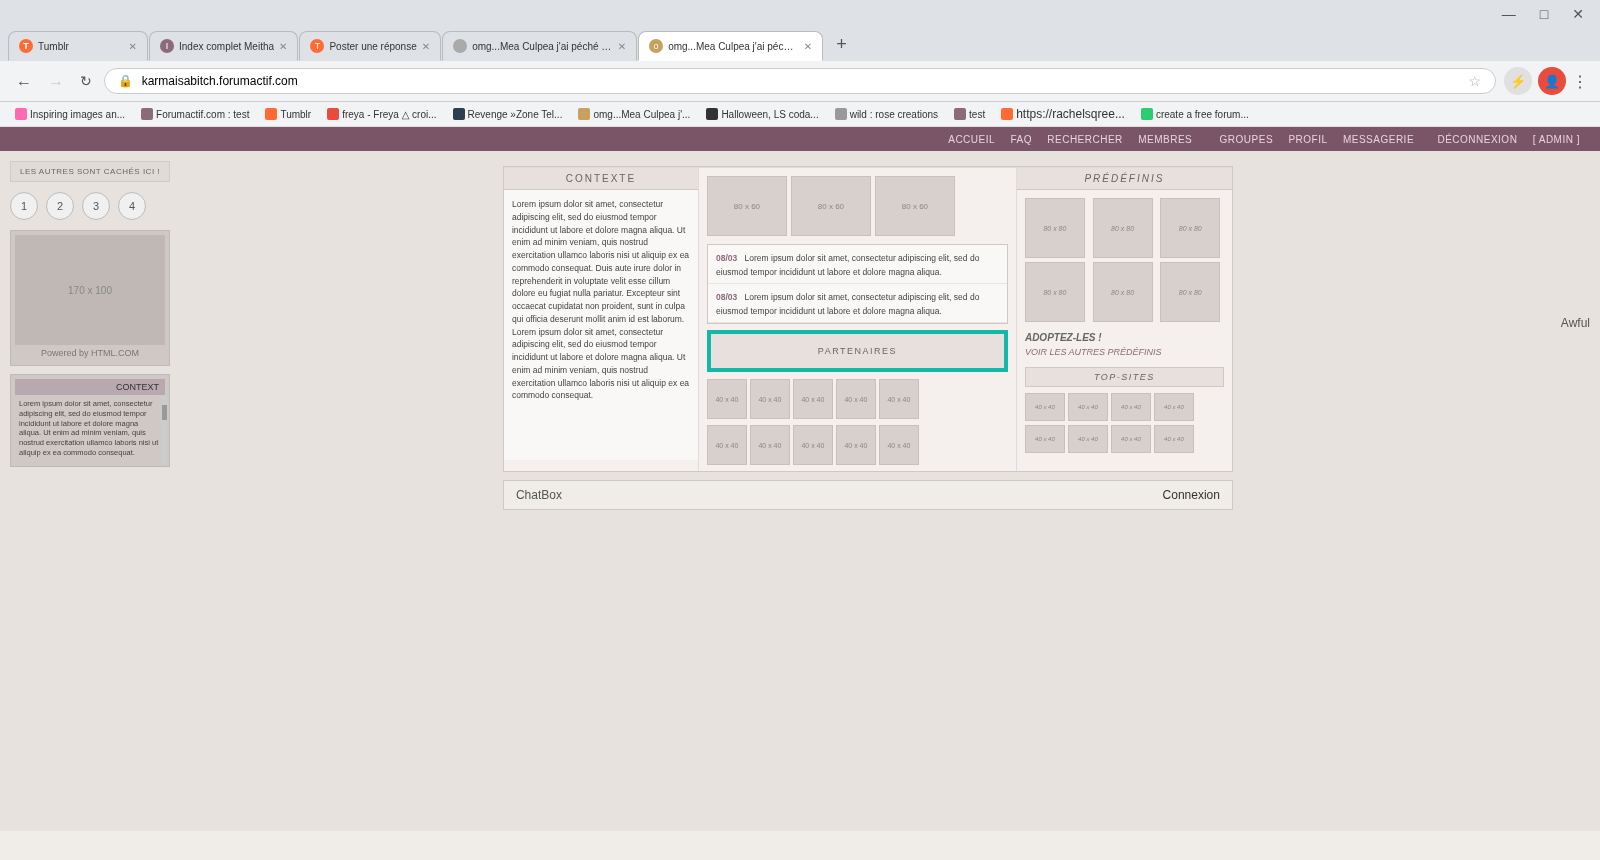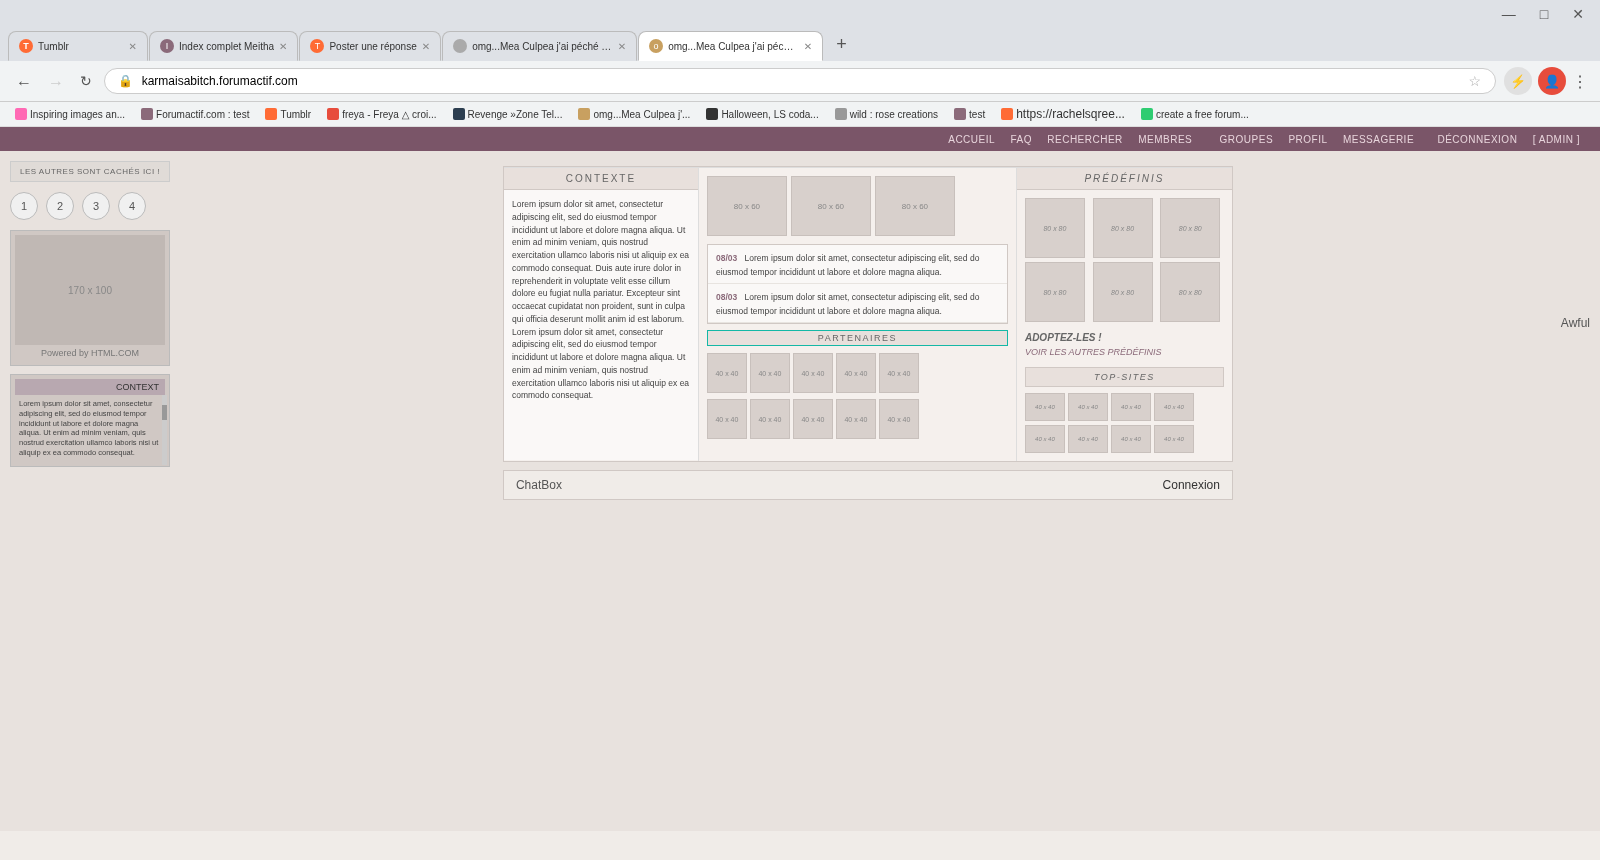--- a/index.html
+++ b/index.html
@@ -176,21 +176,21 @@
             <div style="padding:5px 8px;border-bottom:1px solid #e8e4e0;">
               <span style="font-weight:bold;font-size:8.5px;color:#8b6a7a;">08/03</span>
               <span style="font-size:8.5px;color:#444;line-height:1.3;margin-left:4px;">Lorem ipsum dolor sit amet, consectetur adipiscing elit, sed do eiusmod tempor incididunt ut labore et dolore magna aliqua.</span>
             </div>
             <div style="padding:5px 8px;border-bottom:1px solid #e8e4e0;">
               <span style="font-weight:bold;font-size:8.5px;color:#8b6a7a;">08/03</span>
               <span style="font-size:8.5px;color:#444;line-height:1.3;margin-left:4px;">Lorem ipsum dolor sit amet, consectetur adipiscing elit, sed do eiusmod tempor incididunt ut labore et dolore magna aliqua.</span>
             </div>
           </div>
 
-          <div style="background:#e8e0dc;border:1px solid #14b8a6;margin:0 8px 4px;padding:2px;text-align:center;font-size:9px;text-transform:uppercase;letter-spacing:1.5px;color:#666;">PARTENAIRES</div>
+          <div style="background:#e8e0dc;border:4px solid #14b8a6;margin:0 8px 4px;padding:12px;text-align:center;font-size:9px;text-transform:uppercase;letter-spacing:1.5px;color:#666;">PARTENAIRES</div>
 
           <div style="display:flex;gap:3px;padding:3px 8px;">
             <div style="width:40px;height:40px;background:#d8d0cc;border:1px solid #c8c0bc;display:flex;align-items:center;justify-content:center;font-size:7px;color:#888;">40 x 40</div>
             <div style="width:40px;height:40px;background:#d8d0cc;border:1px solid #c8c0bc;display:flex;align-items:center;justify-content:center;font-size:7px;color:#888;">40 x 40</div>
             <div style="width:40px;height:40px;background:#d8d0cc;border:1px solid #c8c0bc;display:flex;align-items:center;justify-content:center;font-size:7px;color:#888;">40 x 40</div>
             <div style="width:40px;height:40px;background:#d8d0cc;border:1px solid #c8c0bc;display:flex;align-items:center;justify-content:center;font-size:7px;color:#888;">40 x 40</div>
             <div style="width:40px;height:40px;background:#d8d0cc;border:1px solid #c8c0bc;display:flex;align-items:center;justify-content:center;font-size:7px;color:#888;">40 x 40</div>
           </div>
 
           <div style="display:flex;gap:3px;padding:3px 8px 6px;">

